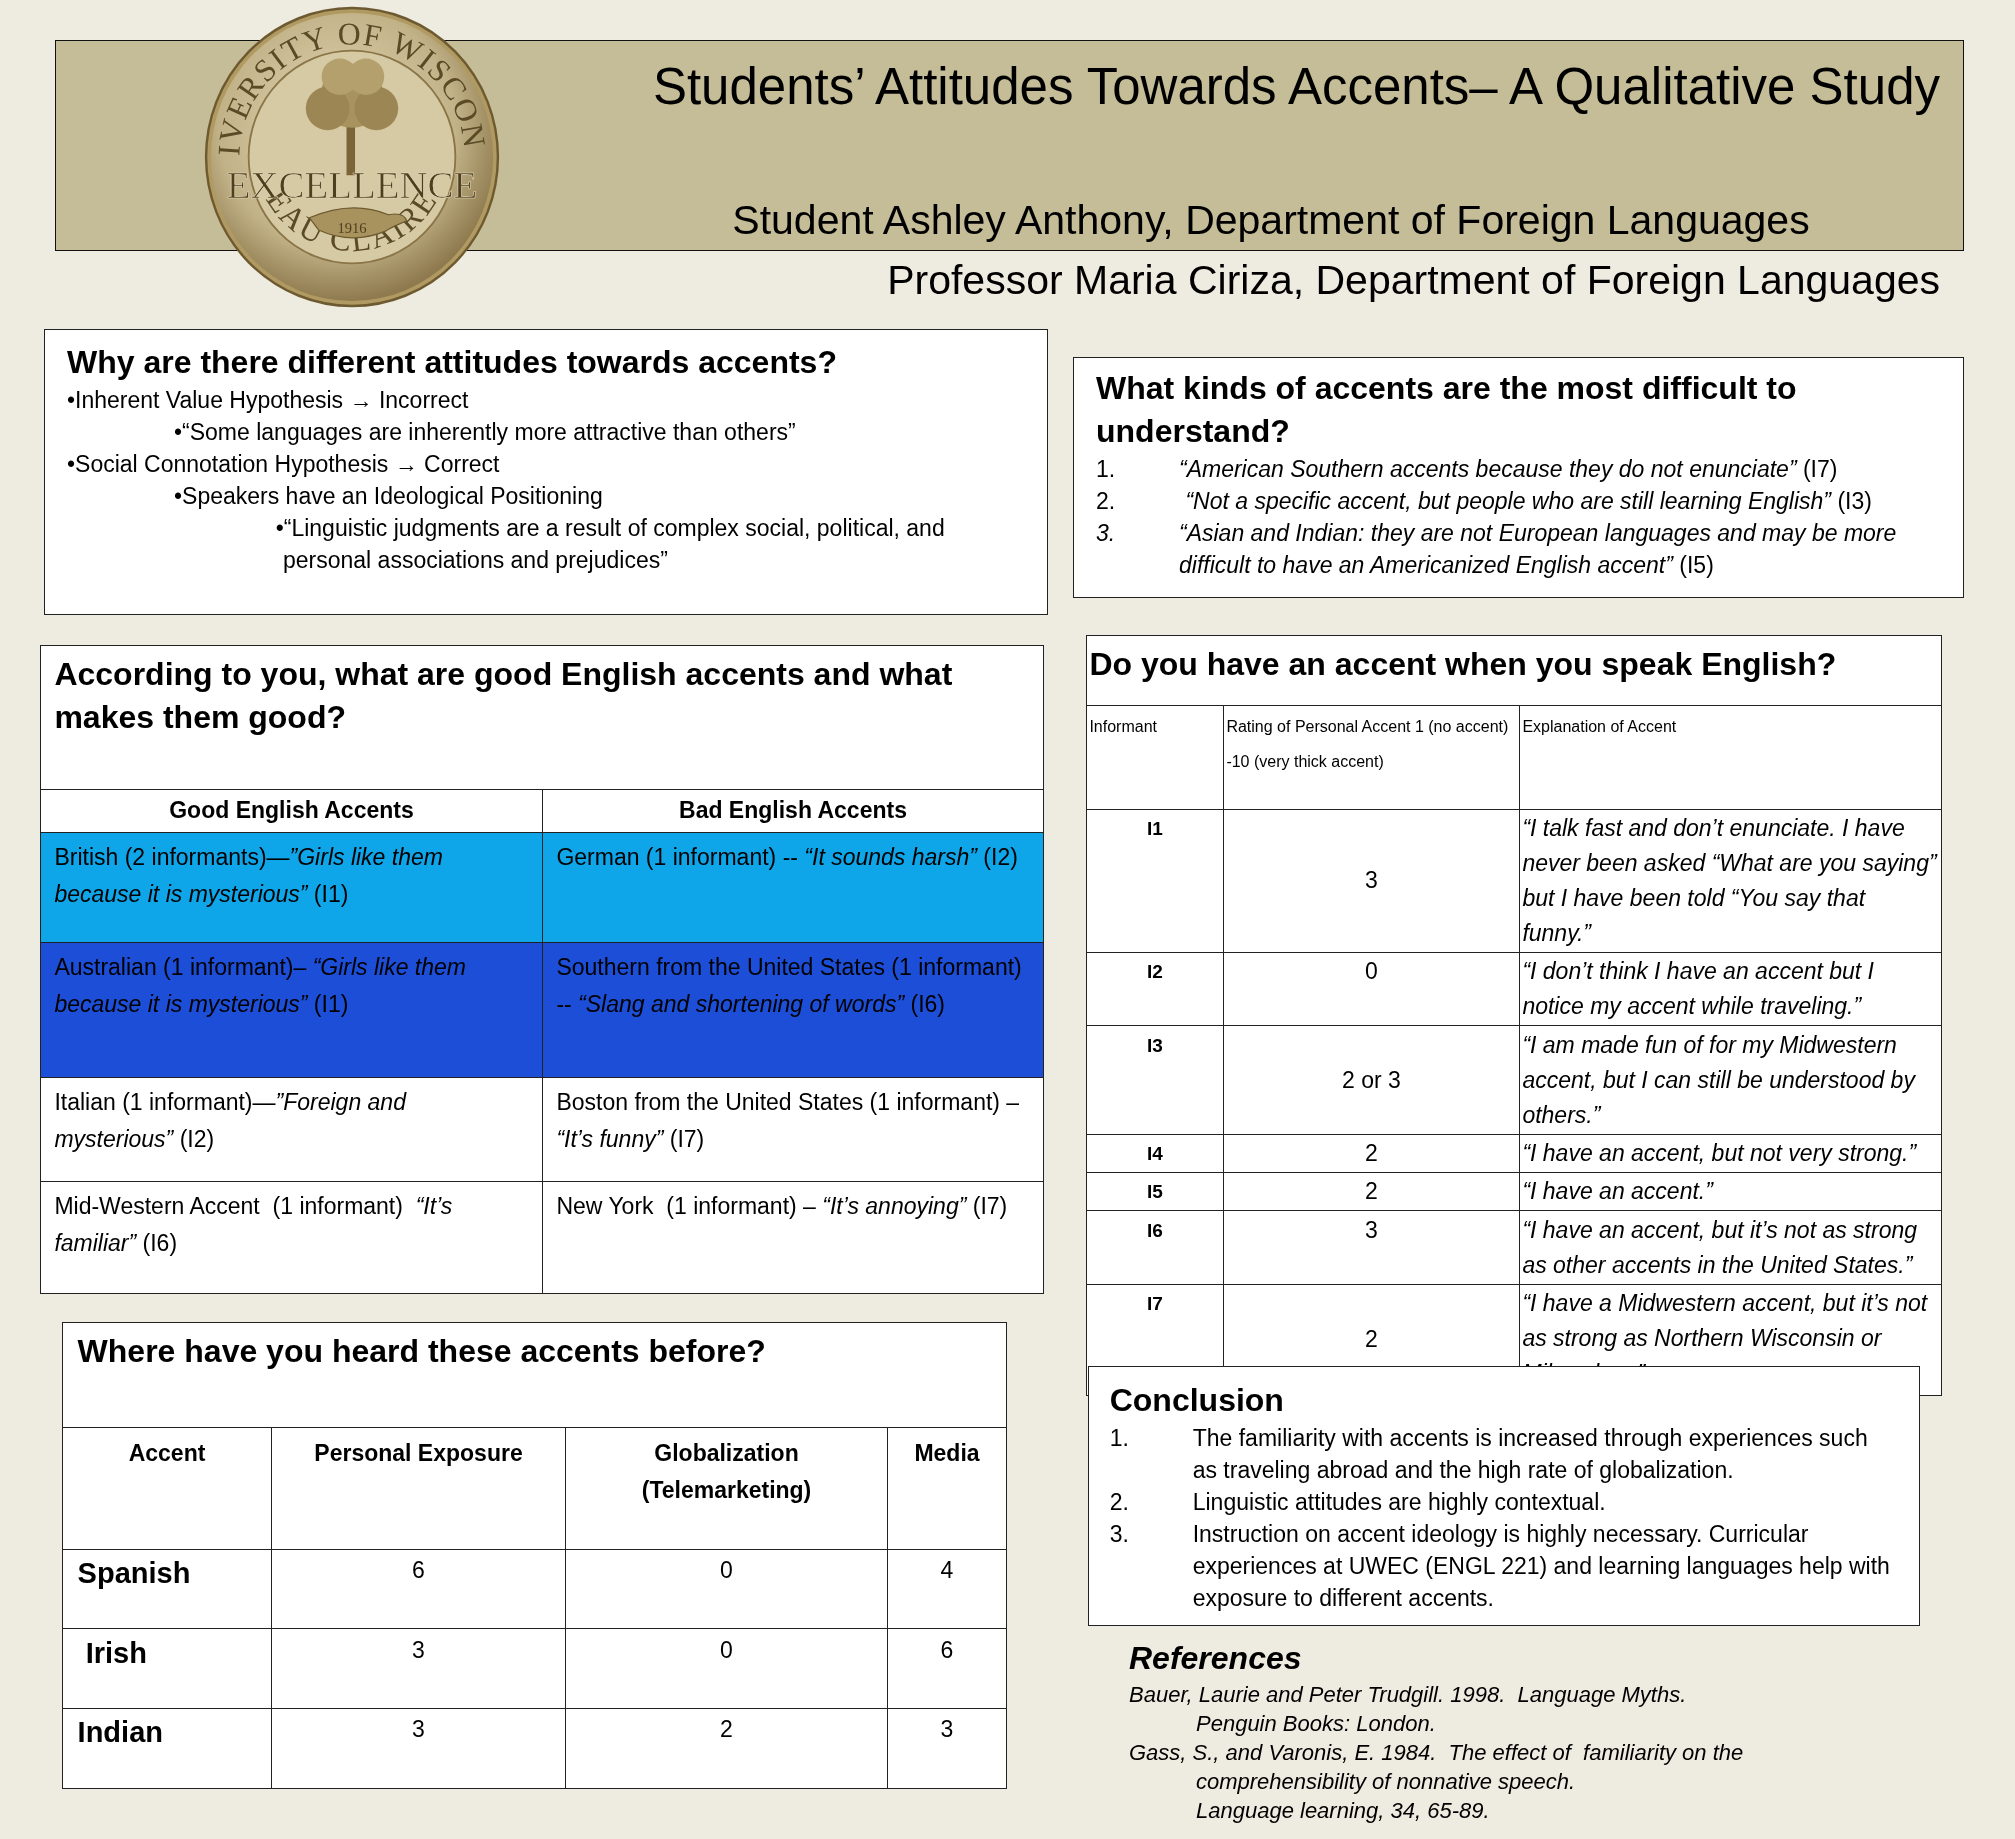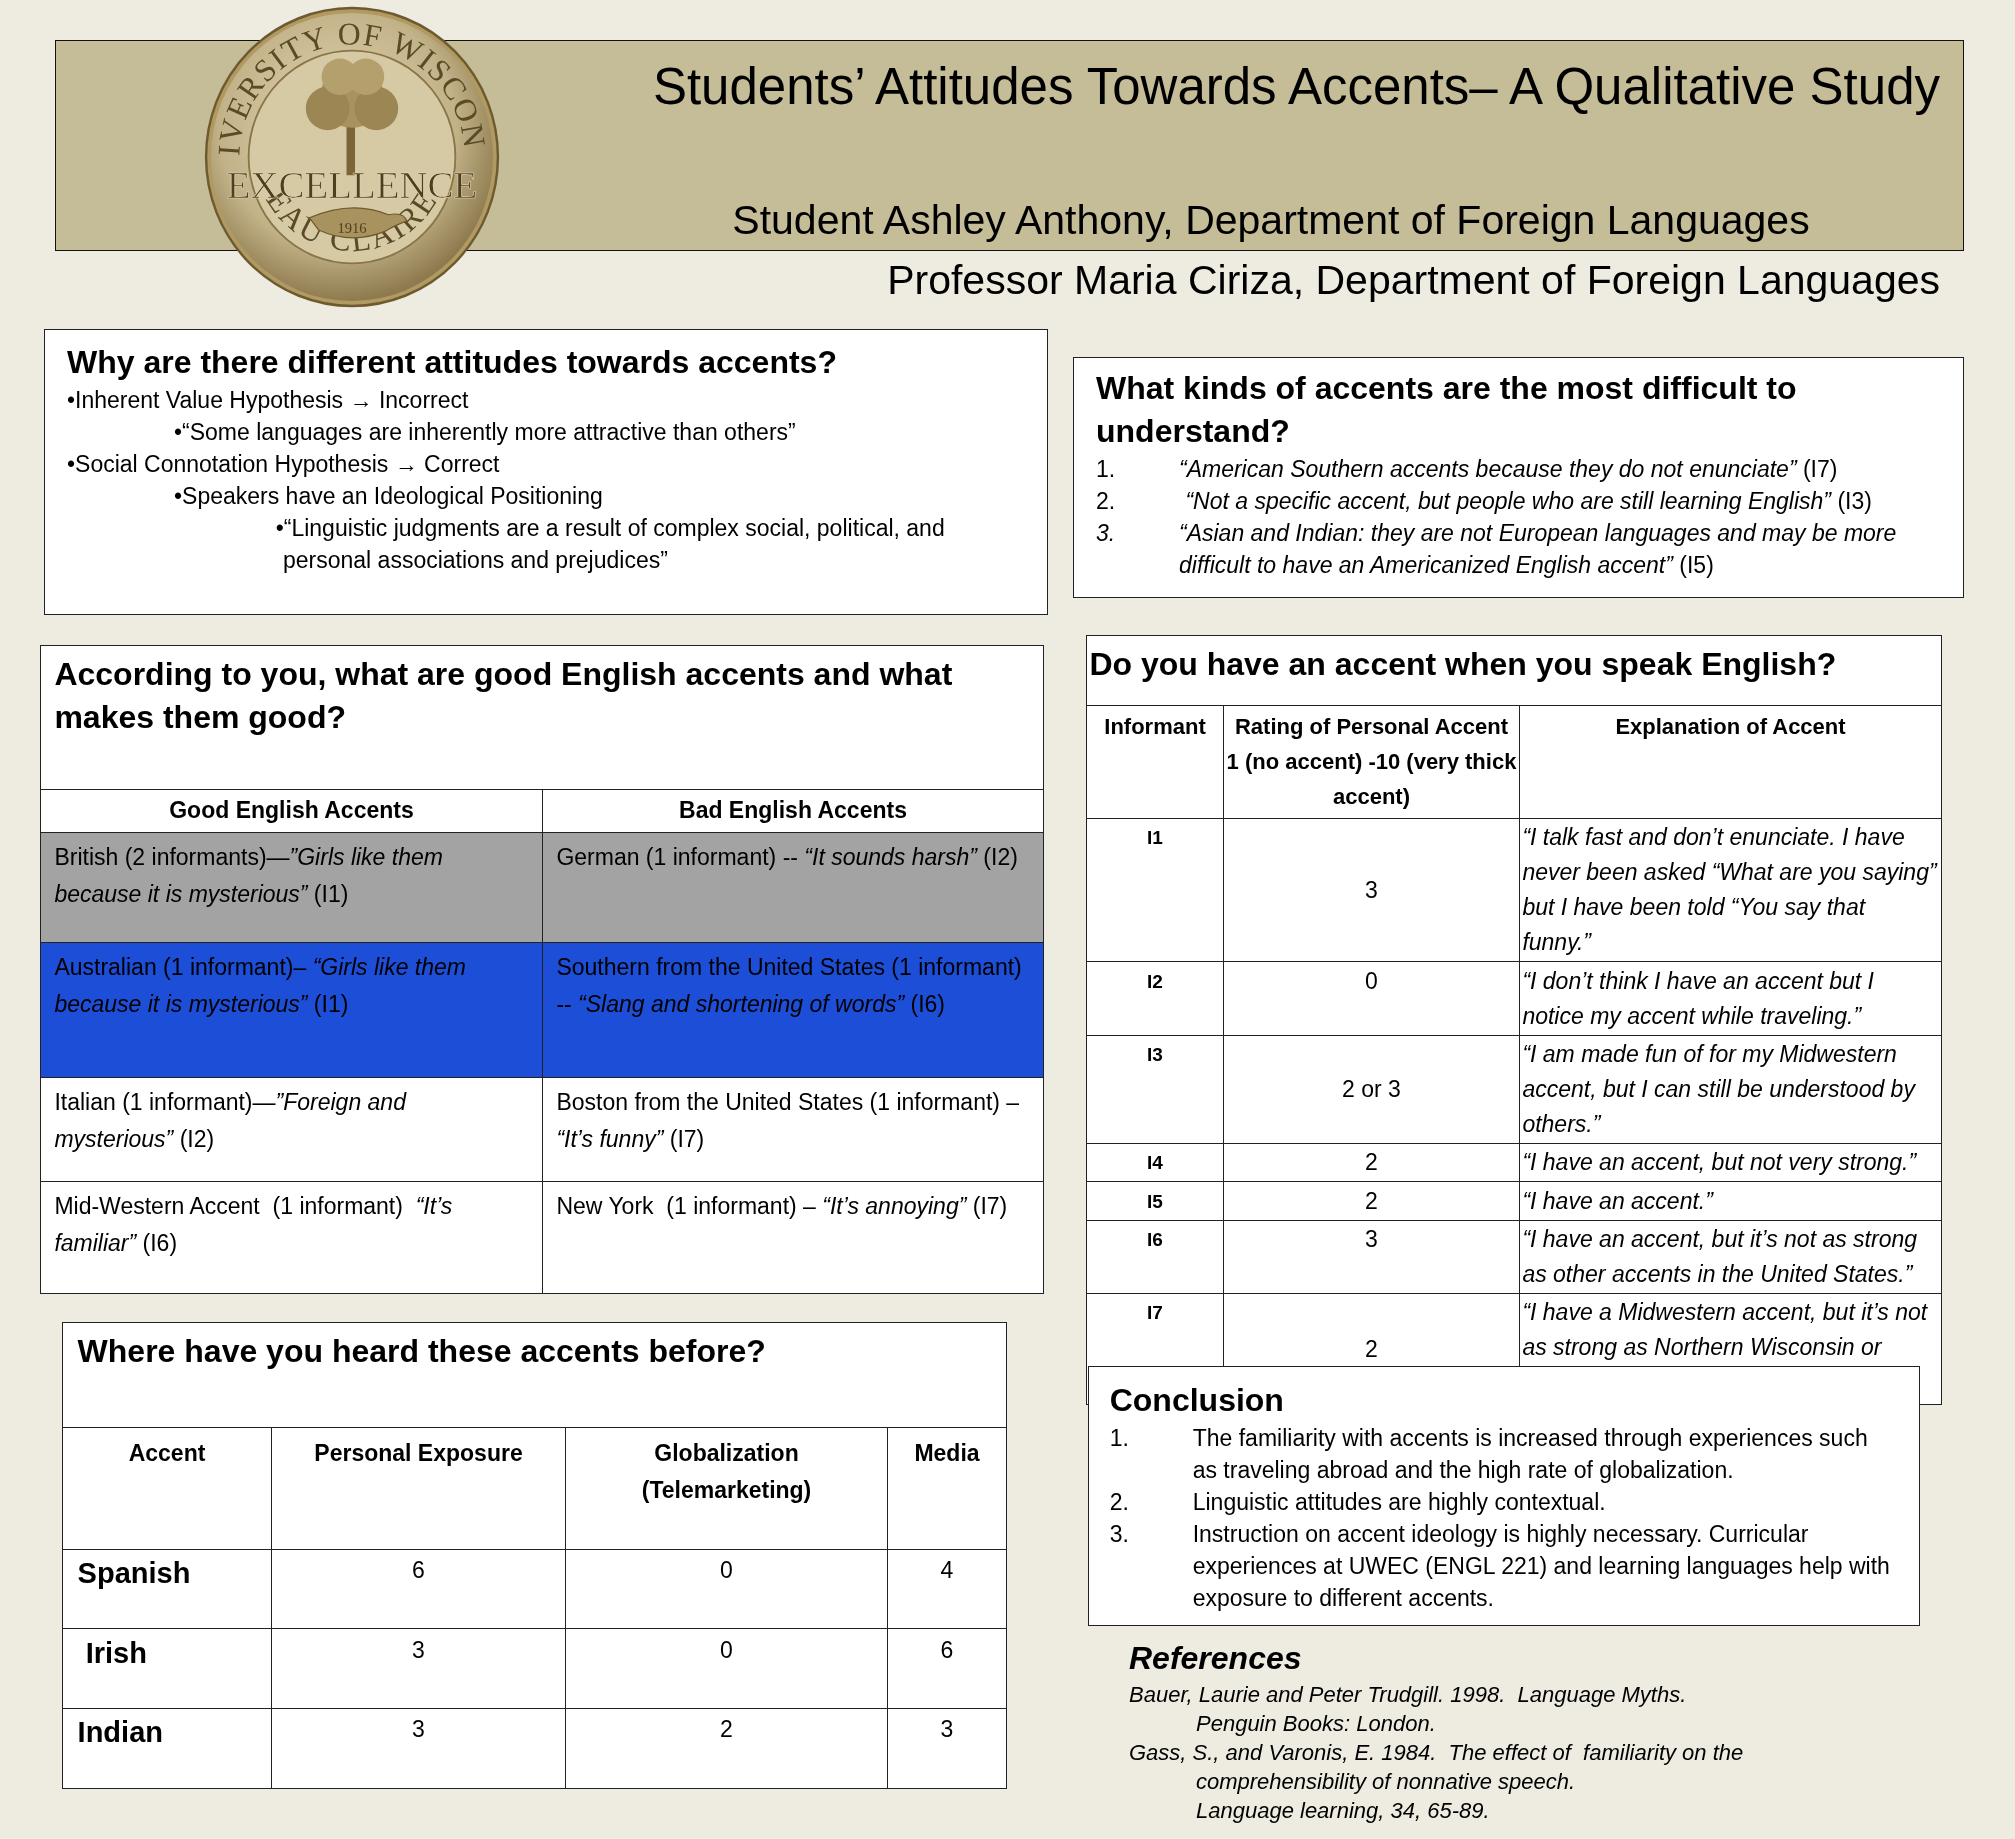--- a/index.html
+++ b/index.html
@@ -39,21 +39,21 @@
 
   
   #box-good { left:40px; top:645px; width:1004px; height:628px; }
   #box-good .title-cell { height:128px; padding:7.3px 13.4px; }
   #box-good .hdr { height:40px; font-size:23px; font-weight:bold; text-align:center; line-height:38px; }
   #box-good td.cell { padding:6px 13.4px; font-size:23px; line-height:37px; }
 
   
   #box-own { left:1086px; top:635px; width:856px; height:723px; }
   #box-own .title-cell { height:54px; padding:7.3px 2.4px; }
-  #box-own .hdr { font-size:22px; font-weight:bold; text-align:center; line-height:35px; padding:3.7px 2.4px; }
+  #box-own .hdr { font-size:16px; font-weight:normal; text-align:left; line-height:35px; padding:3.7px 2.4px; }
   #box-own td.inf { font-size:19px; font-weight:bold; text-align:center; line-height:35px; padding-top:1.2px; }
   #box-own td.rat { font-size:23px; text-align:center; vertical-align:middle; }
   #box-own td.exp { font-size:23px; font-style:italic; line-height:35px; padding:1.2px 2.4px; }
 
   
   #box-heard { left:62px; top:1322px; width:945px; height:394px; }
   #box-heard .title-cell { height:89px; padding:7.3px 14.6px; }
   #box-heard .hdr { font-size:23px; font-weight:bold; text-align:center; line-height:37px; padding-top:7.3px; height:113px; }
   #box-heard td.acc { font-size:29px; font-weight:bold; padding:7.3px 14.6px; height:64px; }
   #box-heard td.num { font-size:23px; text-align:center; padding-top:7.3px; }
@@ -142,21 +142,21 @@
     <tbody>
         <tr>
       <td colspan="2" class="title-cell" style="background:#fff">
         <h2 class="sec">According to you, what are good English  accents  and what makes them good?</h2>
       </td>
     </tr>
     <tr style="background:#fff">
       <td class="hdr">Good English Accents</td>
       <td class="hdr">Bad English Accents</td>
     </tr>
-    <tr style="height:110px;background:#a3a3a3">
+    <tr style="height:110px;background:#0ea5e9">
       <td class="cell"><span>British (2 informants)—</span><i>”Girls like them because it is mysterious”</i><span> (I1)</span></td>
       <td class="cell"><span>German (1 informant) -- </span><i>“It sounds harsh”</i><span> (I2)</span></td>
     </tr>
     <tr style="height:135px;background:#1d4ed8">
       <td class="cell"><span>Australian (1 informant)– </span><i>“Girls like them because it is mysterious”</i><span> (I1)</span></td>
       <td class="cell"><span>Southern from the United States (1 informant) -- </span><i>“Slang and shortening of words”</i><span> (I6)</span></td>
     </tr>
     <tr style="height:104px;background:#fff">
       <td class="cell"><span>Italian (1 informant)—</span><i>”Foreign and mysterious”</i><span> (I2)</span></td>
       <td class="cell"><span>Boston from the United States (1 informant) – </span><i>“It’s funny”</i><span> (I7)</span></td>

